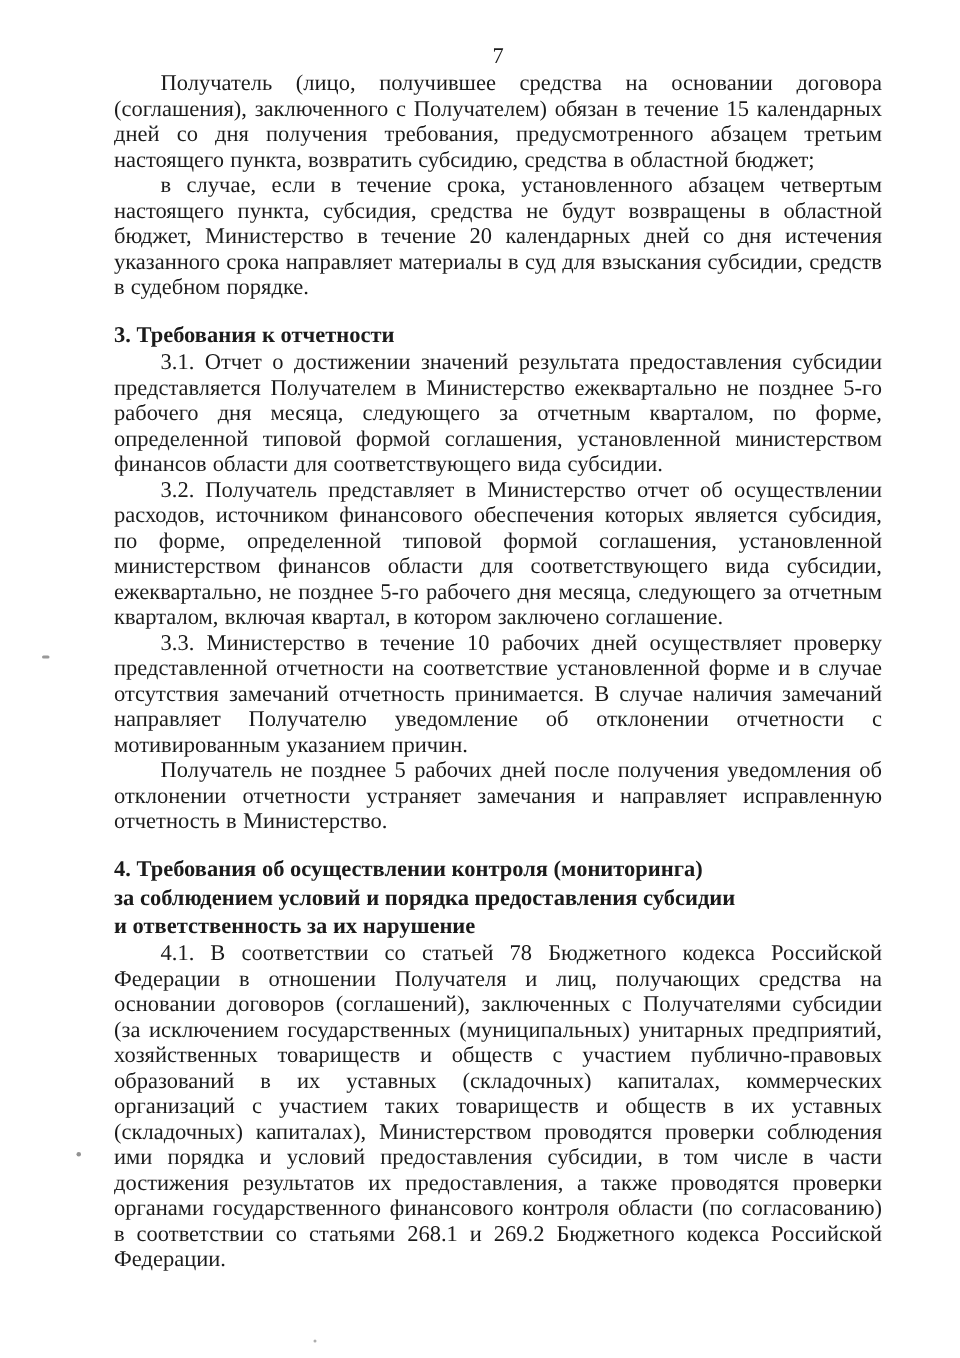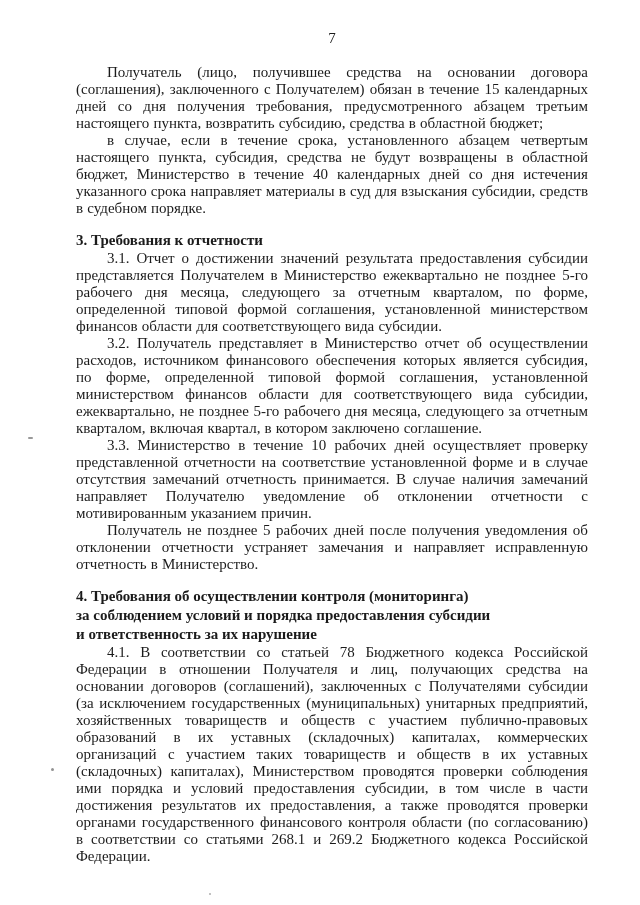--- a/index.html
+++ b/index.html
@@ -24,21 +24,21 @@
     position: absolute;
     top: 30px;
     left: 76px;
     width: 512px;
     text-align: center;
     font-size: 15px;
     line-height: 17px;
   }
   .content {
     position: absolute;
-    top: 64px;
+    top: 48px;
     left: 76px;
     width: 512px;
   }
   .para {
     margin: 0;
     font-size: 15px;
     line-height: 17px;
     text-align: justify;
     text-indent: 31px;
     word-spacing: 0.4px;
@@ -65,21 +65,21 @@
 <body>
 
 <div class="page">
 
   <div class="page-number">7</div>
 
   <div class="content">
 
     <p class="para">Получатель (лицо, получившее средства на основании договора (соглашения), заключенного с Получателем) обязан в течение 15 календарных дней со дня получения требования, предусмотренного абзацем третьим настоящего пункта, возвратить субсидию, средства в областной бюджет;</p>
 
-    <p class="para">в случае, если в течение срока, установленного абзацем четвертым настоящего пункта, субсидия, средства не будут возвращены в областной бюджет, Министерство в течение 40 календарных дней со дня истечения указанного срока направляет материалы в суд для взыскания субсидии, средств в судебном порядке.</p>
+    <p class="para">в случае, если в течение срока, установленного абзацем четвертым настоящего пункта, субсидия, средства не будут возвращены в областной бюджет, Министерство в течение 20 календарных дней со дня истечения указанного срока направляет материалы в суд для взыскания субсидии, средств в судебном порядке.</p>
 
     <h2 class="heading">3. Требования к отчетности</h2>
 
     <p class="para">3.1. Отчет о достижении значений результата предоставления субсидии представляется Получателем в Министерство ежеквартально не позднее 5-го рабочего дня месяца, следующего за отчетным кварталом, по форме, определенной типовой формой соглашения, установленной министерством финансов области для соответствующего вида субсидии.</p>
 
     <p class="para">3.2. Получатель представляет в Министерство отчет об осуществлении расходов, источником финансового обеспечения которых является субсидия, по форме, определенной типовой формой соглашения, установленной министерством финансов области для соответствующего вида субсидии, ежеквартально, не позднее 5-го рабочего дня месяца, следующего за отчетным кварталом, включая квартал, в котором заключено соглашение.</p>
 
     <p class="para">3.3. Министерство в течение 10 рабочих дней осуществляет проверку представленной отчетности на соответствие установленной форме и в случае отсутствия замечаний отчетность принимается. В случае наличия замечаний направляет Получателю уведомление об отклонении отчетности с мотивированным указанием причин.</p>
 
     <p class="para">Получатель не позднее 5 рабочих дней после получения уведомления об отклонении отчетности устраняет замечания и направляет исправленную отчетность в Министерство.</p>

